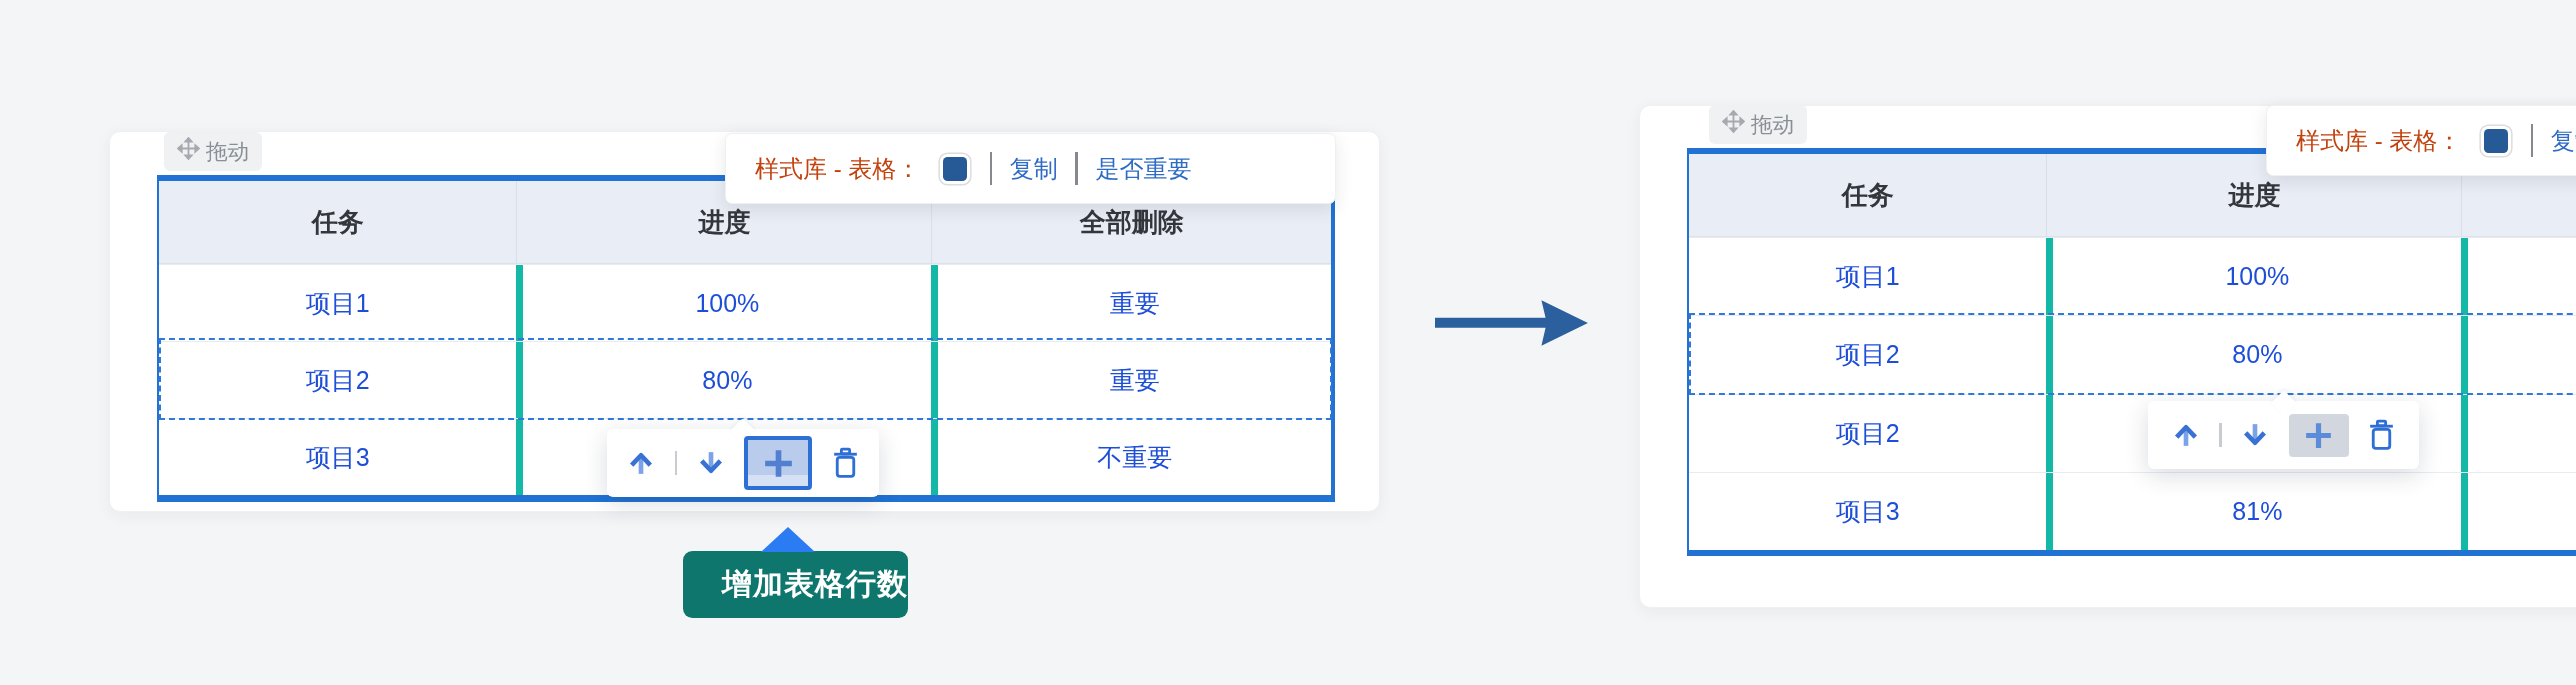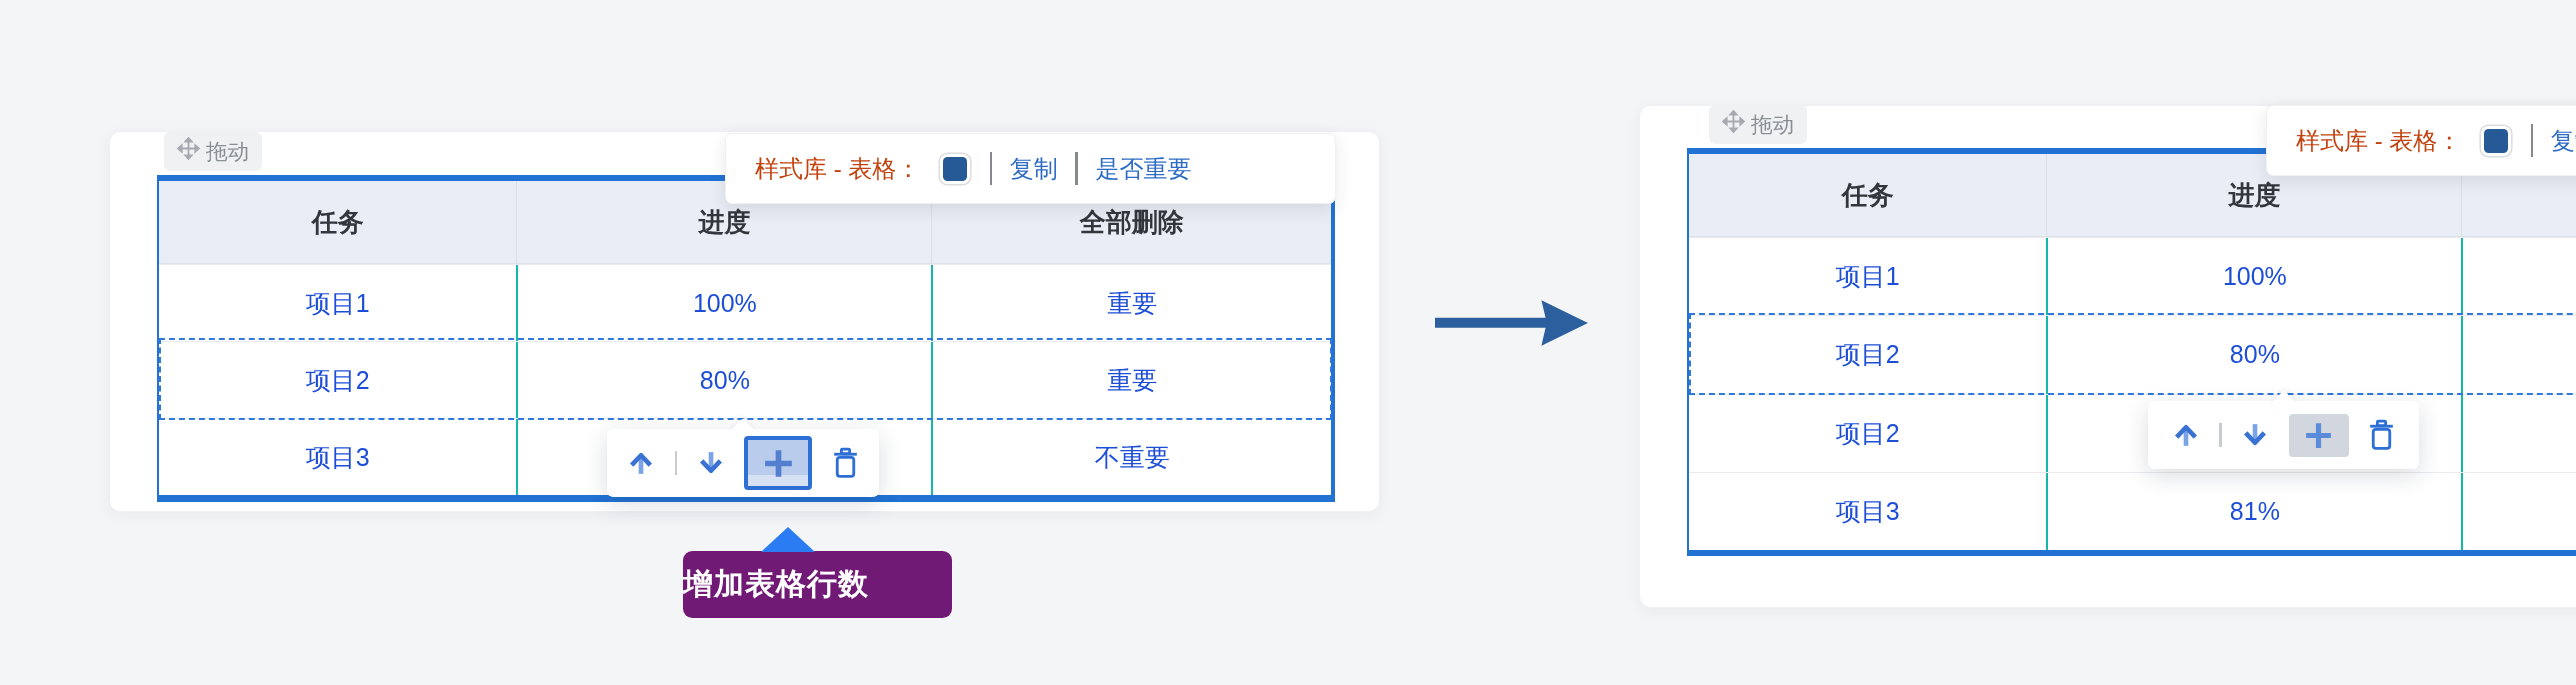--- a/index.html
+++ b/index.html
@@ -35,21 +35,21 @@
        border-width:6.2px 4.1px 7.2px 2.6px;box-sizing:border-box;display:flex;flex-direction:column;z-index:2;}
   .tbl.left{left:157px;top:175px;width:1178px;height:327px;}
   .tbl.right{left:1687px;top:148px;width:1178px;height:408px;border-bottom-width:6.2px;}
   .thead{flex:0 0 82px;display:flex;background:#e9edf5;border-bottom:1px solid #dde1e9;}
   .trow{flex:1 1 auto;display:flex;border-top:1px solid #e9ebef;background:#fff;}
   .trow:first-of-type{border-top:none;}
   .cell{display:flex;align-items:center;justify-content:center;box-sizing:border-box;
         font-size:25px;color:#1d4ed8;}
   .c1{width:30.5%;} .c2{width:35.4%;} .c3{width:34.1%;}
   .thead .cell{font-weight:bold;font-size:26px;color:#33363b;}
-  .cell + .cell{border-left:2px solid #14b8a6;}
+  .cell + .cell{border-left:7px solid #14b8a6;}
   .thead .cell + .cell{border-left:1px solid #d9dfea;}
 
   
   .sel{position:absolute;border:2.1px dashed #2e79db;box-sizing:border-box;z-index:4;background:transparent;}
   .sel.left{left:159px;top:338px;width:1173px;height:82px;}
   .sel.right{left:1689px;top:313px;width:1173px;height:82px;}
 
   
   .popup{position:absolute;background:#fff;border-radius:6.2px;box-shadow:0 6.2px 23px rgba(25,35,60,.16);
          display:flex;align-items:center;justify-content:center;gap:18.5px;z-index:9;}
@@ -58,22 +58,22 @@
   .popup::before{content:"";position:absolute;top:-6.7px;left:50%;margin-left:-8.8px;width:17.5px;height:17.5px;
                  background:#fff;transform:rotate(45deg);border-radius:2.1px;z-index:-1;
                  box-shadow:-1.5px -1.5px 4.1px rgba(25,35,60,.06);}
   .pp-div{width:2.6px;height:24px;background:#c8cbd0;}
   .icon-btn{display:flex;align-items:center;justify-content:center;cursor:pointer;}
   .plus-btn.active{width:68px;height:54px;border:4.6px solid #2e6fd6;border-radius:4.1px;box-sizing:border-box;
        background:linear-gradient(#b9ccec 0 76%,#d6e1f5 76% 100%);}
   .plus-btn.hover{width:60px;height:43px;background:#d2d6df;border-radius:4.1px;}
 
   
-  .tooltip{position:absolute;left:683px;top:551px;width:269px;height:67px;background:#701a75;
-           border-radius:9.3px;display:flex;align-items:center;justify-content:flex-start;z-index:6;}
+  .tooltip{position:absolute;left:683px;top:551px;width:225px;height:67px;background:#0f766e;
+           border-radius:9.3px;display:flex;align-items:center;justify-content:flex-end;z-index:6;}
   .tooltip .tip-caret{position:absolute;top:-24px;left:78px;width:0;height:0;
            border-left:27px solid transparent;border-right:27px solid transparent;
            border-bottom:25px solid #2b7bf3;}
   .tooltip .txt{color:#fff;font-size:30px;font-weight:bold;letter-spacing:1px;}
 
   
   .arrow{position:absolute;left:1435px;top:297px;z-index:3;}
 </style>
 </head>
 <body>

